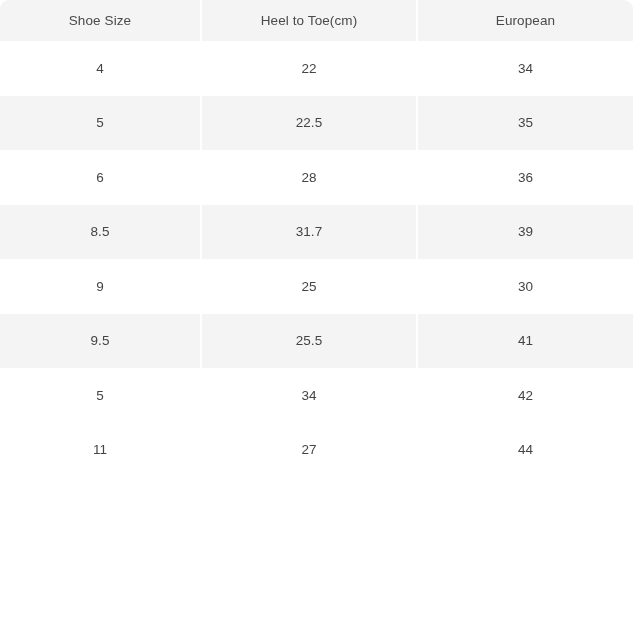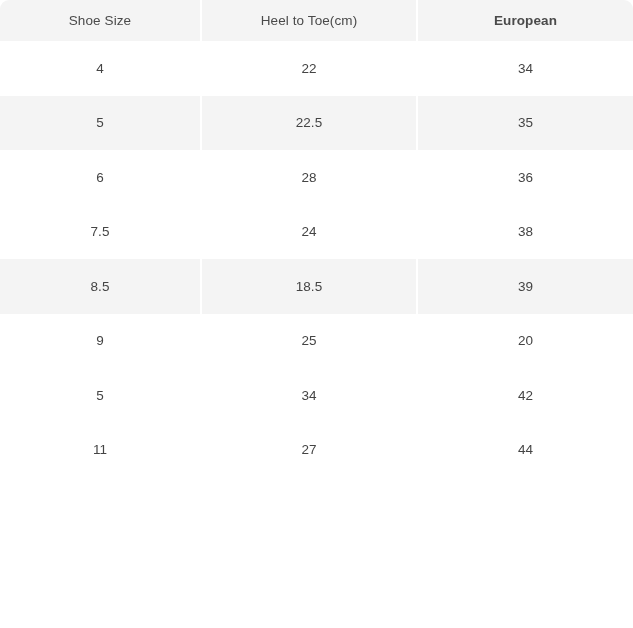--- a/index.html
+++ b/index.html
@@ -29,21 +29,21 @@
     height: 41px;
     background: #f4f4f4;
     color: #4a4a4a;
     font-size: 13.5px;
     font-weight: 400;
     text-align: center;
     vertical-align: middle;
     border-right: 2px solid #ffffff;
     letter-spacing: 0.1px;
   }
-  #size-table thead th:last-child { border-right: none; font-weight: bold; }
+  #size-table thead th:last-child { border-right: none; }
 
   
   #size-table tbody td {
     height: 54.5px;
     color: #444444;
     font-size: 13.5px;
     font-weight: 400;
     text-align: center;
     vertical-align: middle;
     border-right: 2px solid #ffffff;
@@ -88,34 +88,34 @@
         <tr class="even">
           <td>5</td>
           <td>22.5</td>
           <td>35</td>
         </tr>
         <tr class="odd">
           <td>6</td>
           <td>28</td>
           <td>36</td>
         </tr>
-        <tr class="odd">
-          <td>7.5</td>
-          <td>24</td>
-          <td>38</td>
-        </tr>
         <tr class="even">
           <td>8.5</td>
-          <td>18.5</td>
+          <td>31.7</td>
           <td>39</td>
         </tr>
         <tr class="odd">
           <td>9</td>
           <td>25</td>
-          <td>20</td>
+          <td>30</td>
+        </tr>
+        <tr class="even">
+          <td>9.5</td>
+          <td>25.5</td>
+          <td>41</td>
         </tr>
         <tr class="odd">
           <td>5</td>
           <td>34</td>
           <td>42</td>
         </tr>
         <tr class="odd">
           <td>11</td>
           <td>27</td>
           <td>44</td>

